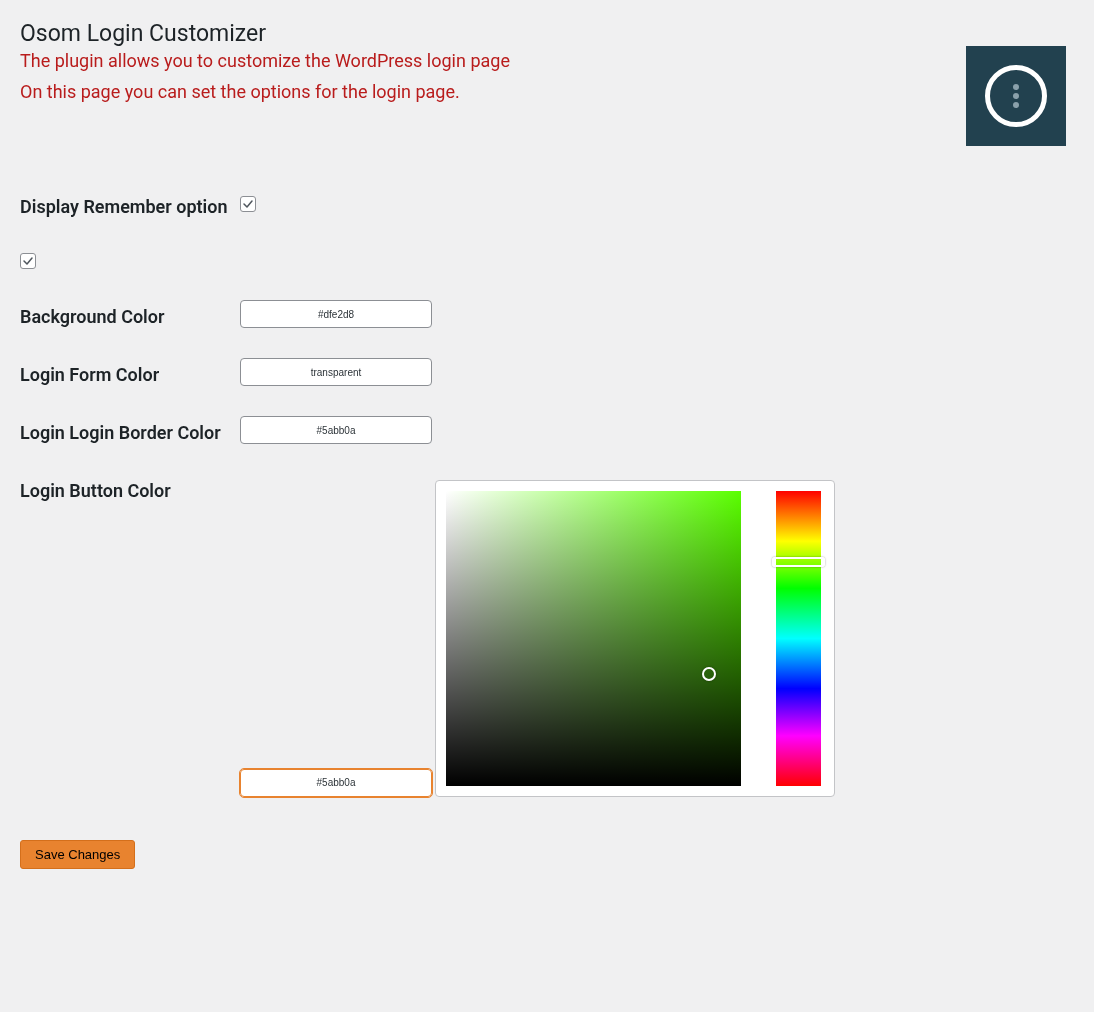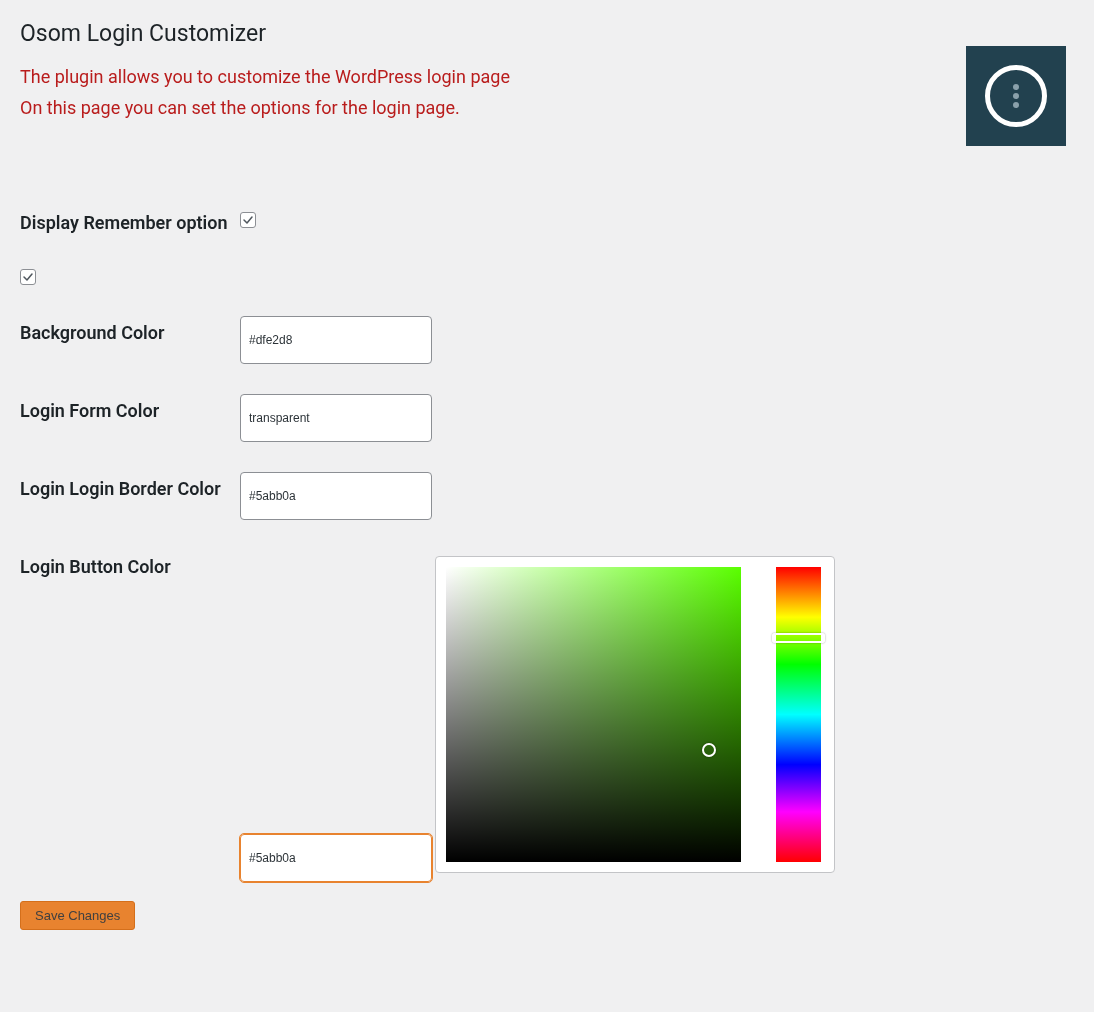--- a/index.html
+++ b/index.html
@@ -12,21 +12,21 @@
       background: #f0f0f1;
       padding: 20px;
       color: #1d2327;
       font-size: 13px;
       position: relative;
     }
     .page-title {
       font-size: 23px;
       font-weight: 400;
       color: #1d2327;
-      margin-bottom: 16px;
+      margin-bottom: 0;
     }
     .description {
       color: #b91c1c;
       font-size: 18px;
       line-height: 1.5;
       margin-bottom: 4px;
     }
     .logo-box {
       position: absolute;
       top: 46px;
@@ -87,24 +87,25 @@
     }
     .checkbox-wrapper svg {
       width: 12px;
       height: 12px;
     }
     .text-input {
       width: 192px;
       padding: 4px 8px;
       border: 1px solid #8c8f94;
       border-radius: 4px;
-      font-size: 12px;
+      font-size: 10px;
       color: #2c3338;
       background: #fff;
-      height: 48px;
+      height: 28px;
+      text-align: center;
     }
     .text-input.active {
       border-color: #e8832f;
       outline: 1px solid #e8832f;
     }
     .text-input.wide {
       width: 540px;
     }
     .color-picker-panel {
       margin-top: 6px;
@@ -154,24 +155,24 @@
       left: -4px;
       right: -4px;
       height: 10px;
       border: 2px solid #fff;
       border-radius: 3px;
       top: 24%;
       transform: translateY(-50%);
       box-shadow: 0 0 2px rgba(0,0,0,0.4);
     }
     .submit-button {
-      margin-top: 4px;
+      margin-top: 28px;
       background: #e8832f;
       border: 1px solid #d46f1b;
-      color: #404040;
+      color: #000000;
       padding: 6px 14px;
       border-radius: 3px;
       font-size: 13px;
       cursor: pointer;
     }
   </style>
 </head>
 <body>
 
 

